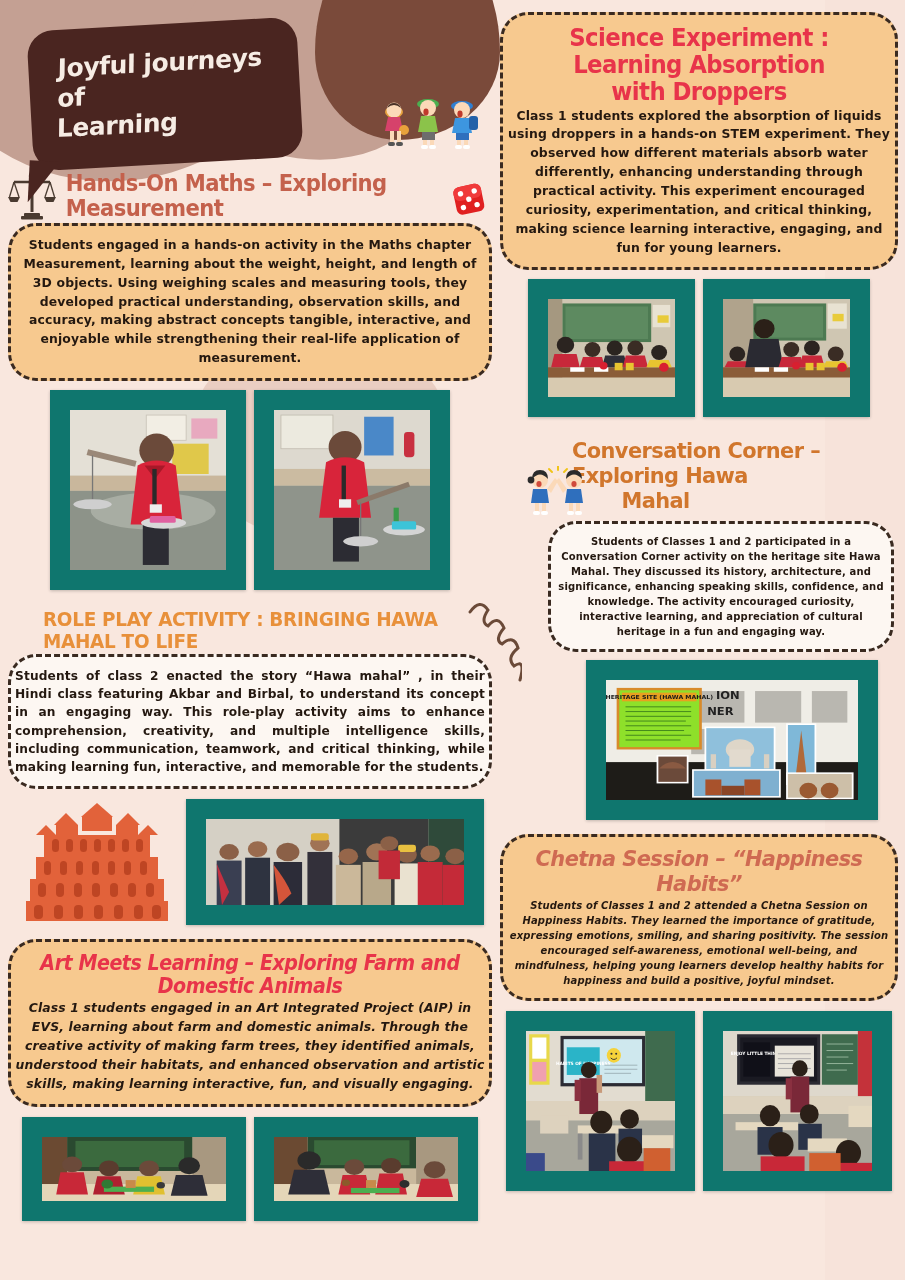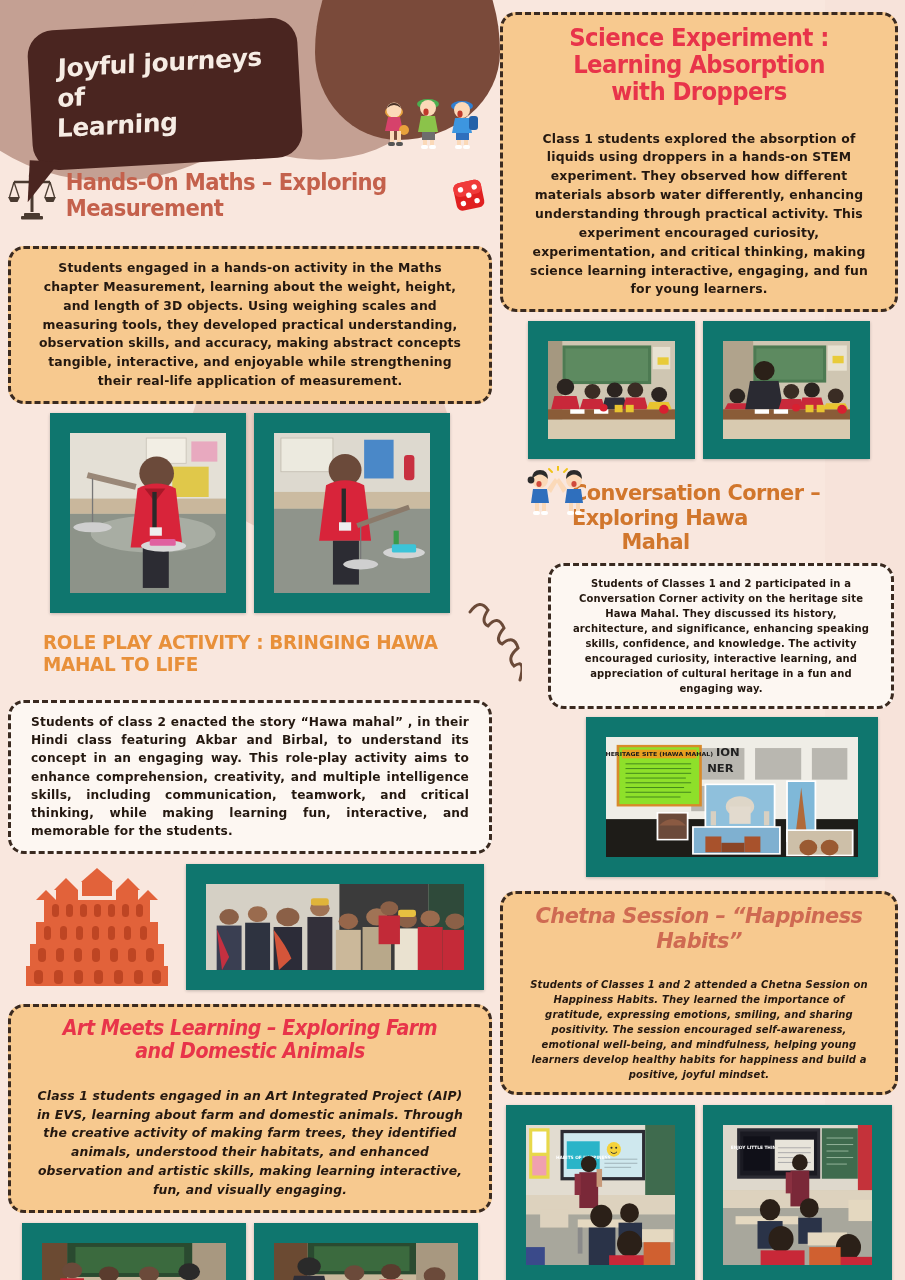--- a/index.html
+++ b/index.html
@@ -89,21 +89,21 @@
   .col-right { position:absolute; left:500px; top:12px;  width:398px; z-index:2; }
 
   
   .sect-head {
     font-weight:bold;
     line-height:1.12;
     letter-spacing:-.6px;
     transform:scaleX(.92);
     transform-origin:left center;
   }
-  .head-row { display:flex; align-items:center; gap:6px; }
+  .head-row { display:flex; align-items:flex-end; gap:6px; }
   .head-maths {
     color:#c4614c; font-size:23px; padding-left:4px;
   }
   .head-roleplay {
     color:#e8903a; font-size:20px; text-align:left; padding-left:38px;
     letter-spacing:-.3px;
   }
   .head-science {
     color:#e8344a; font-size:24px; text-align:center;
     transform:scaleX(.95); transform-origin:center;
@@ -118,22 +118,22 @@
     letter-spacing:-.5px;
   }
   .head-chetna {
     color:#cf6a52; font-size:22px; text-align:center;
     transform:scaleX(.95); transform-origin:center;
   }
 
   
   .dash-box {
     border:3px dashed #3a2a20;
-    border-radius:16px;
-    padding:10px 20px;
+    border-radius:28px;
+    padding:10px 4px;
   }
   .dash-box.peach { background:#f7c98f; }
   .dash-box.white { background:#fdf7f2; }
 
   .body-txt {
     color:#241810;
     font-size:12.4px;
     line-height:1.52;
     text-align:center;
     font-weight:600;
@@ -153,21 +153,21 @@
     box-shadow:0 1px 3px rgba(0,0,0,.22);
     flex:1; overflow:hidden;
   }
   .photo .inner { width:100%; height:100%; display:block; }
 
   .squiggle {
     position:absolute; left:466px; top:596px;
     width:56px; height:108px; z-index:3;
   }
 
-  .mt6{margin-top:24px;} .mt8{margin-top:8px;} .mt10{margin-top:10px;}
+  .mt6{margin-top:1px;} .mt8{margin-top:8px;} .mt10{margin-top:10px;}
   .mt14{margin-top:14px;font-style:italic;} .mt18{margin-top:18px;} .mt22{margin-top:22px;}
 </style>
 </head>
 <body>
 
 <div class="bg-layer">
   <div class="blob-mauve-tl"></div>
   <div class="blob-mauve-tl2"></div>
   <div class="blob-brown-top"></div>
   <div class="blob-lightpink-mid"></div>

